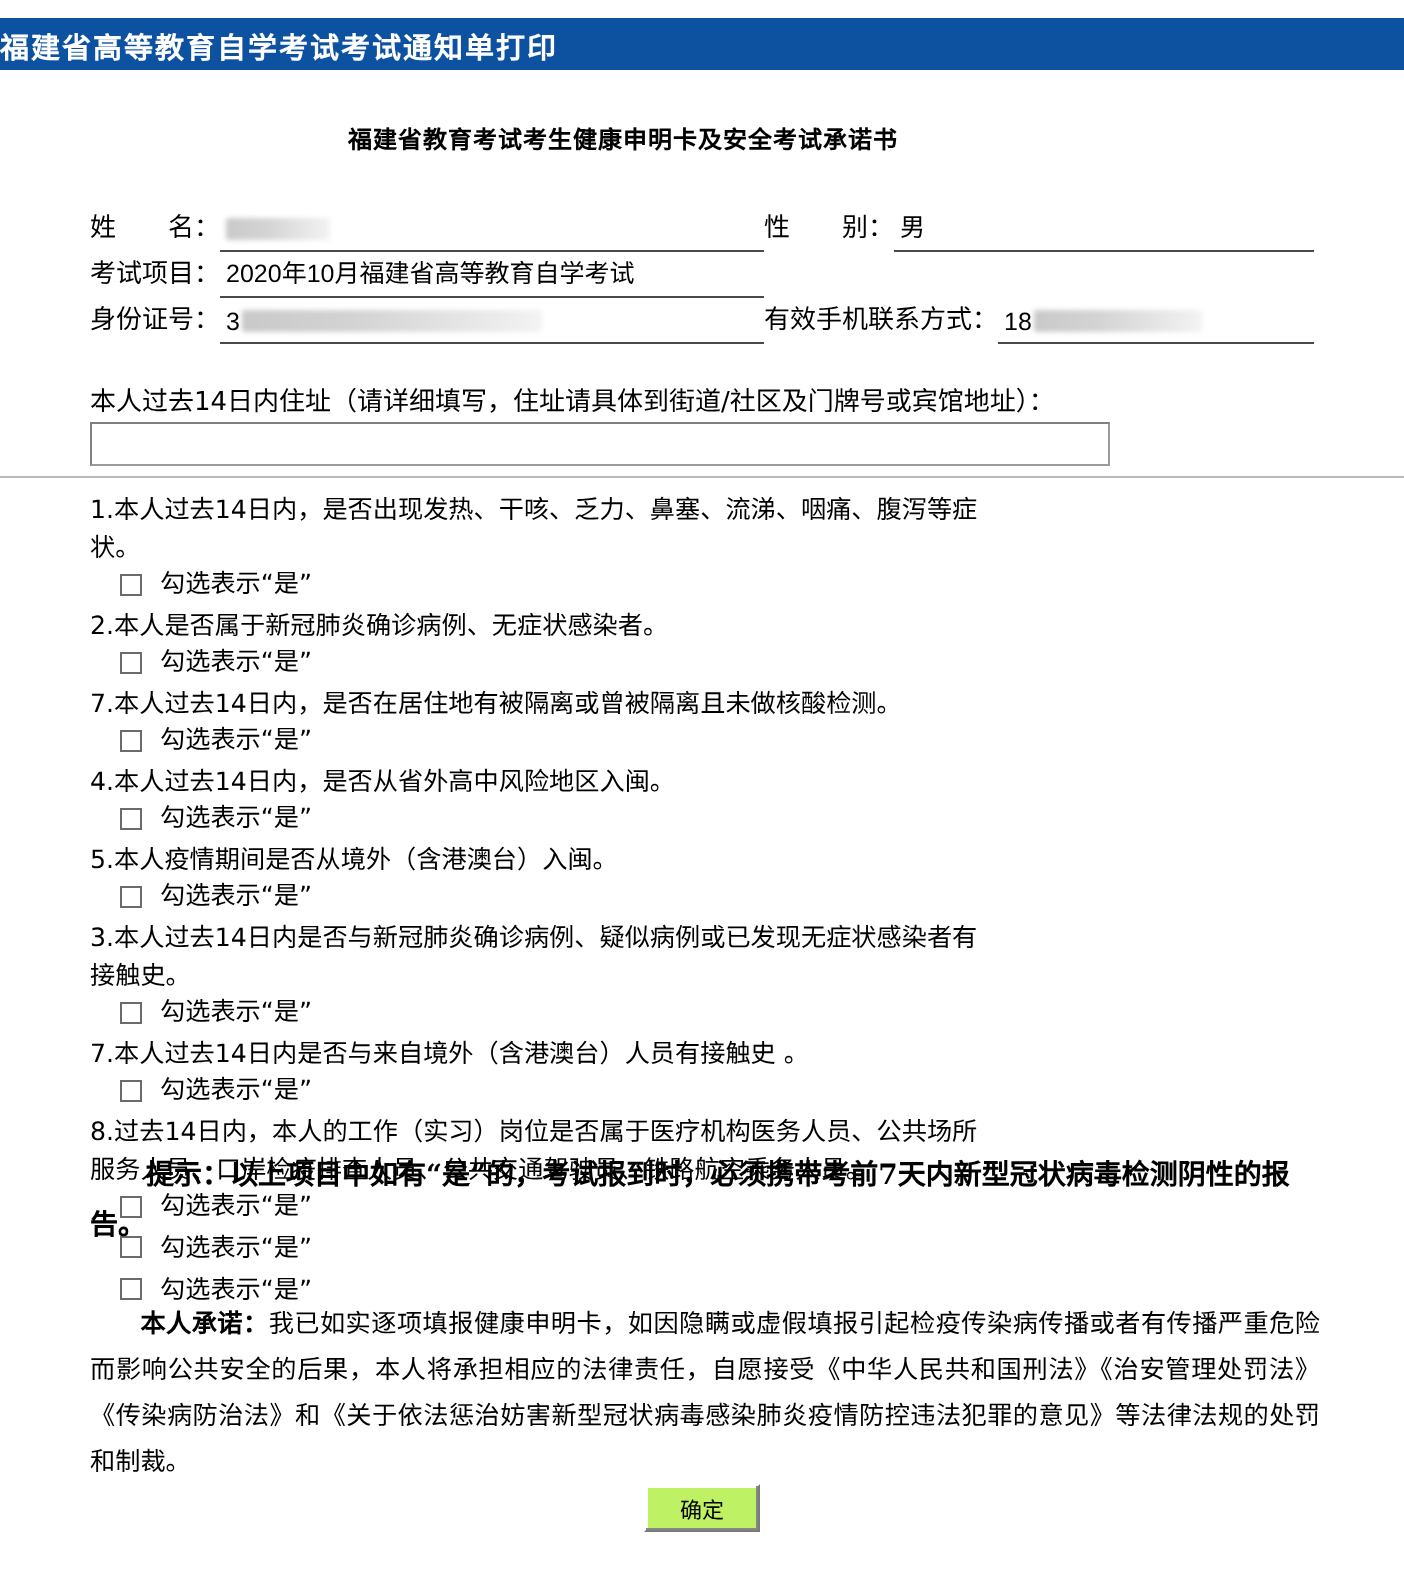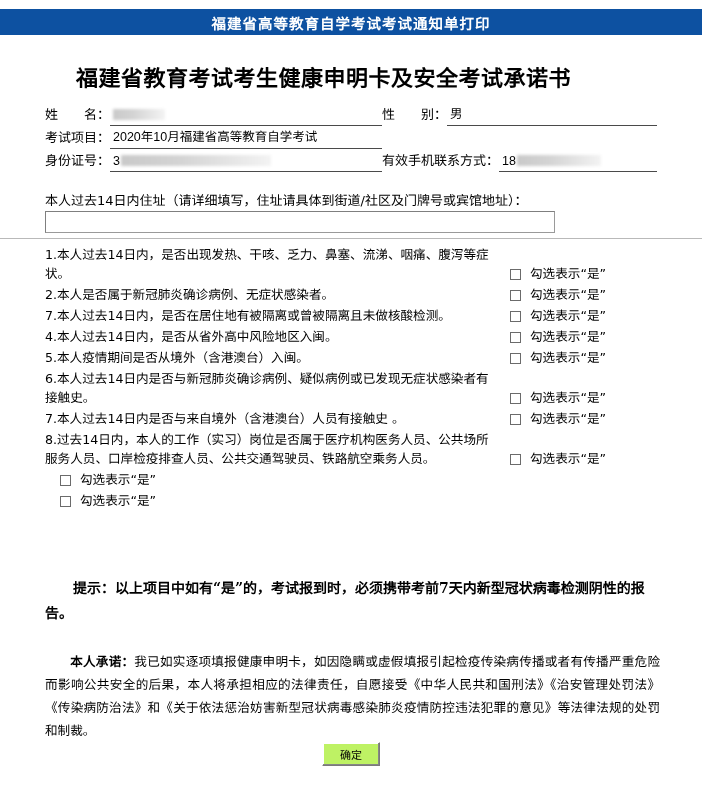--- a/index.html
+++ b/index.html
@@ -12,35 +12,35 @@
     color: #000000;
     overflow: hidden;
   }
   .page { position: relative; width: 702px; height: 785px; }
 
   
   .header-bar {
     position: absolute; left: 0; top: 9px;
     width: 702px; height: 26px;
     background: #0d51a1;
-    display: flex; align-items: center; justify-content: center;
+    display: flex; align-items: center; justify-content: flex-start;
   }
   .header-bar-title {
     color: #ffffff;
     font-size: 14.5px;
     font-weight: bold;
     letter-spacing: 1px;
     font-family: "DejaVu Serif", "Liberation Serif", serif;
   }
 
   
   .doc-title {
-    position: absolute; left: 12px; top: 60px; width: 623px;
+    position: absolute; left: 0; top: 60px; width: 623px;
     text-align: center;
-    font-size: 22px; font-weight: bold;
+    font-size: 12px; font-weight: bold;
     letter-spacing: 0.5px;
     font-family: "DejaVu Serif", "Liberation Serif", serif;
   }
 
   
   .fields {
     position: absolute; left: 45px; top: 103px; width: 612px;
   }
   .field-row { display: flex; width: 100%; height: 23px; }
   .field-cell { display: flex; align-items: flex-end; }
@@ -93,23 +93,24 @@
     font-family: "DejaVu Sans", "Liberation Sans", sans-serif;
   }
   .divider {
     position: absolute; left: 0; top: 238px;
     width: 702px; height: 1px; background: #b9b9b9;
   }
 
   
   .questions { position: absolute; left: 45px; top: 244px; width: 615px; }
   .q-row {
-    display: flex; align-items: flex-end;
+    display: flex; align-items: flex-start;
     width: 100%; min-height: 21px;
     padding: 1px 0;
+    flex-direction: column;
   }
   .q-text {
     width: 450px;
     font-size: 12.6px; line-height: 19px;
     font-family: "DejaVu Sans", "Liberation Sans", sans-serif;
   }
   .q-check {
     flex: 1 1 auto;
     display: flex; align-items: center;
     padding-left: 15px;
@@ -260,21 +261,21 @@
 
     <div class="q-row">
       <div class="q-text">5.本人疫情期间是否从境外（含港澳台）入闽。</div>
       <div class="q-check">
         <span class="checkbox"></span>
         <span class="q-check-label">勾选表示“是”</span>
       </div>
     </div>
 
     <div class="q-row">
-      <div class="q-text">6.本人过去14日内是否与新冠肺炎确诊病例、疑似病例或已发现无症状感染者有接触史。</div>
+      <div class="q-text">3.本人过去14日内是否与新冠肺炎确诊病例、疑似病例或已发现无症状感染者有接触史。</div>
       <div class="q-check">
         <span class="checkbox"></span>
         <span class="q-check-label">勾选表示“是”</span>
       </div>
     </div>
 
     <div class="q-row">
       <div class="q-text">7.本人过去14日内是否与来自境外（含港澳台）人员有接触史 。</div>
       <div class="q-check">
         <span class="checkbox"></span>

